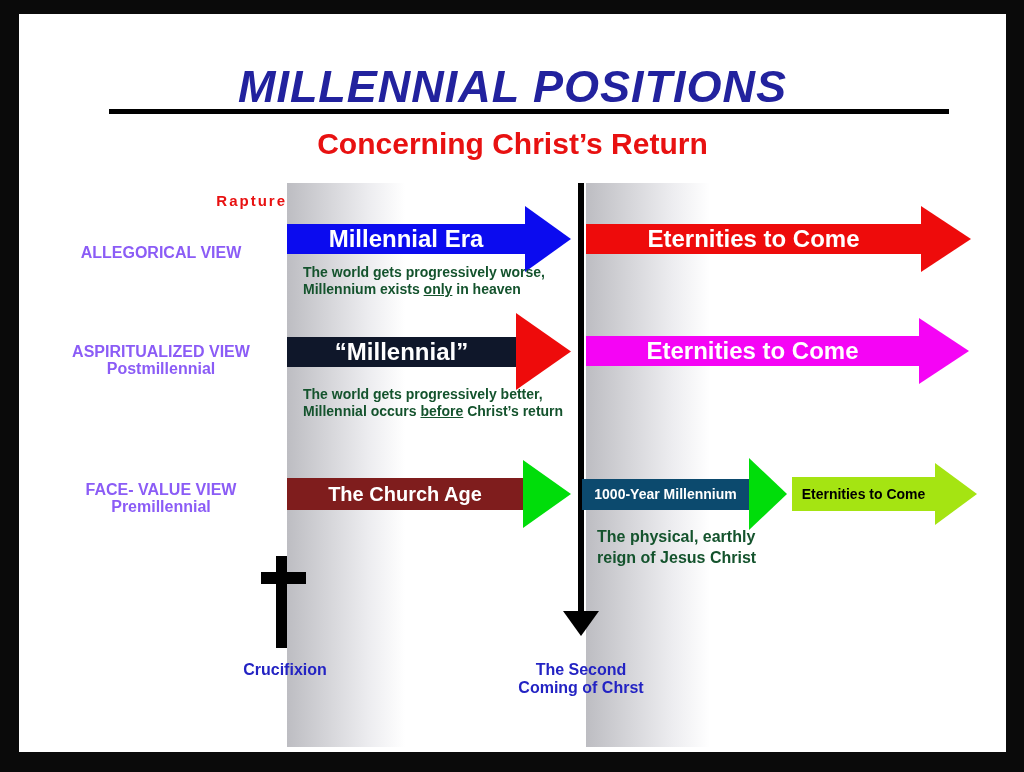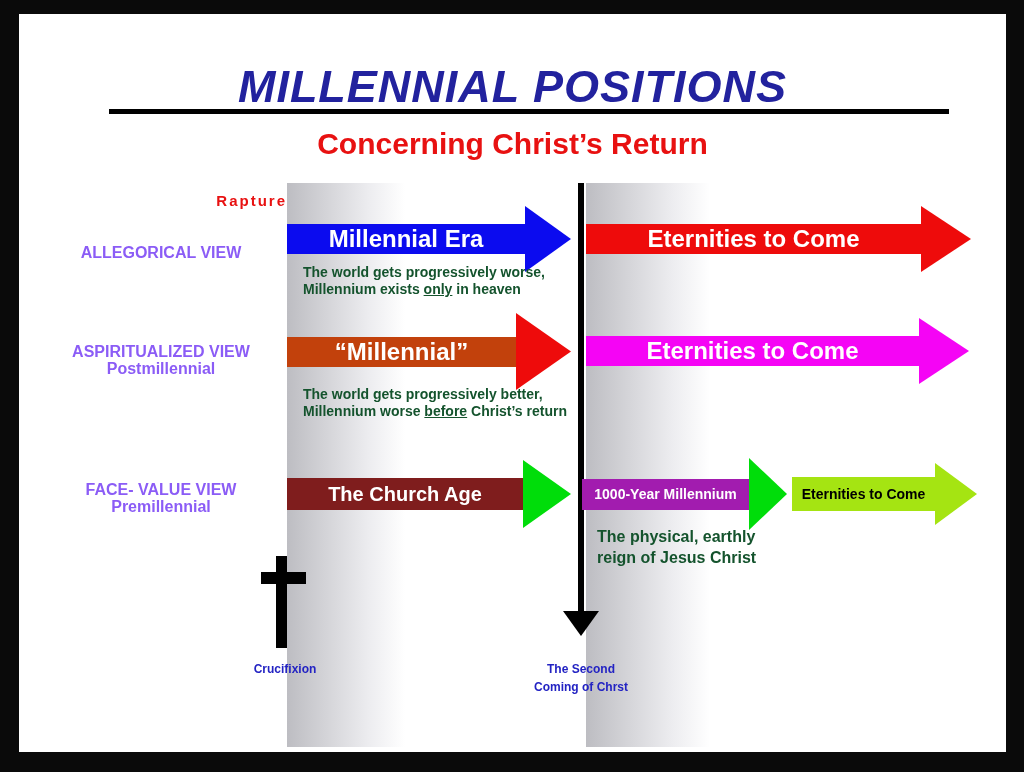--- a/index.html
+++ b/index.html
@@ -24,21 +24,21 @@
   .arrow{display:flex;align-items:center;}
   .abody{flex:1;display:flex;align-items:center;justify-content:center;}
   .ahead{align-self:stretch;clip-path:polygon(0 0,100% 50%,0 100%);}
   .alabel{font-weight:700;white-space:nowrap;color:#fff;}
   .fs21{font-size:24px;} .fs20{font-size:20px;} .fs14{font-size:14px;}
   .dark{color:#000;}
   .cap{font-size:14px;line-height:17px;font-weight:700;color:#14532d;white-space:nowrap;}
   .cap .ul{text-decoration:underline;}
   .cap3{font-size:16px;line-height:21px;font-weight:700;color:#14532d;white-space:nowrap;}
   .crossbar{background:#000;}
-  .botlbl{font-size:12px;line-height:17.5px;font-weight:700;color:#2323c3;text-align:center;}
+  .botlbl{font-size:16px;line-height:17.5px;font-weight:700;color:#2323c3;text-align:center;}
 </style>
 </head>
 <body>
 
 <div class="stage">
   <div class="page">
 
     <div class="abs title">MILLENNIAL POSITIONS</div>
     <div class="abs rule"></div>
     <div class="abs subtitle">Concerning Christ’s Return</div>
@@ -69,48 +69,48 @@
     <div class="abs cap" style="left:284px;top:250px;">
       <div>The world gets progressively worse,</div>
       <div><span>Millennium exists </span><span class="ul">only</span><span> in heaven</span></div>
     </div>
 
     <div class="abs viewlbl" style="top:329px;">
       <div>ASPIRITUALIZED VIEW</div>
       <div>Postmillennial</div>
     </div>
     <div class="abs arrow" style="left:268px;top:299px;width:284px;height:77px;">
-      <div class="abody" style="height: 30px; background-color: #c2410c;">
+      <div class="abody" style="height: 30px; background-color: #0f172a;">
           <span class="alabel fs21">“Millennial”</span>
         </div>
       <div class="ahead" style="width: 55px; background-color: rgb(238, 11, 11);"></div>
     </div>
     <div class="abs arrow" style="left:567px;top:304px;width:383px;height:66px;">
       <div class="abody" style="height: 30px; background-color: rgb(245, 4, 245);">
           <span class="alabel fs21">Eternities to Come</span>
         </div>
       <div class="ahead" style="width: 50px; background-color: rgb(245, 4, 245);"></div>
     </div>
     <div class="abs cap" style="left:284px;top:372px;">
       <div>The world gets progressively better,</div>
-      <div><span>Millennium worse </span><span class="ul">before</span><span> Christ’s return</span></div>
+      <div><span>Millennial occurs </span><span class="ul">before</span><span> Christ’s return</span></div>
     </div>
 
     <div class="abs viewlbl" style="top:467px;">
       <div>FACE- VALUE VIEW</div>
       <div>Premillennial</div>
     </div>
     <div class="abs arrow" style="left:268px;top:446px;width:284px;height:68px;">
       <div class="abody" style="height: 32px; background-color: #7f1d1d;">
           <span class="alabel fs20">The Church Age</span>
         </div>
       <div class="ahead" style="width: 48px; background-color: rgb(0, 221, 10);"></div>
     </div>
     <div class="abs arrow" style="left:563px;top:444px;width:205px;height:72px;">
-      <div class="abody" style="height: 31px; background-color: #a21caf;">
+      <div class="abody" style="height: 31px; background-color: #0c4a6e;">
           <span class="alabel fs14">1000-Year Millennium</span>
         </div>
       <div class="ahead" style="width: 38px; background-color: rgb(0, 221, 10);"></div>
     </div>
     <div class="abs arrow" style="left:773px;top:449px;width:185px;height:62px;">
       <div class="abody" style="height: 34px; background-color: rgb(165, 228, 18);">
           <span class="alabel fs14 dark">Eternities to Come</span>
         </div>
       <div class="ahead" style="width: 42px; background-color: rgb(165, 228, 18);"></div>
     </div>

